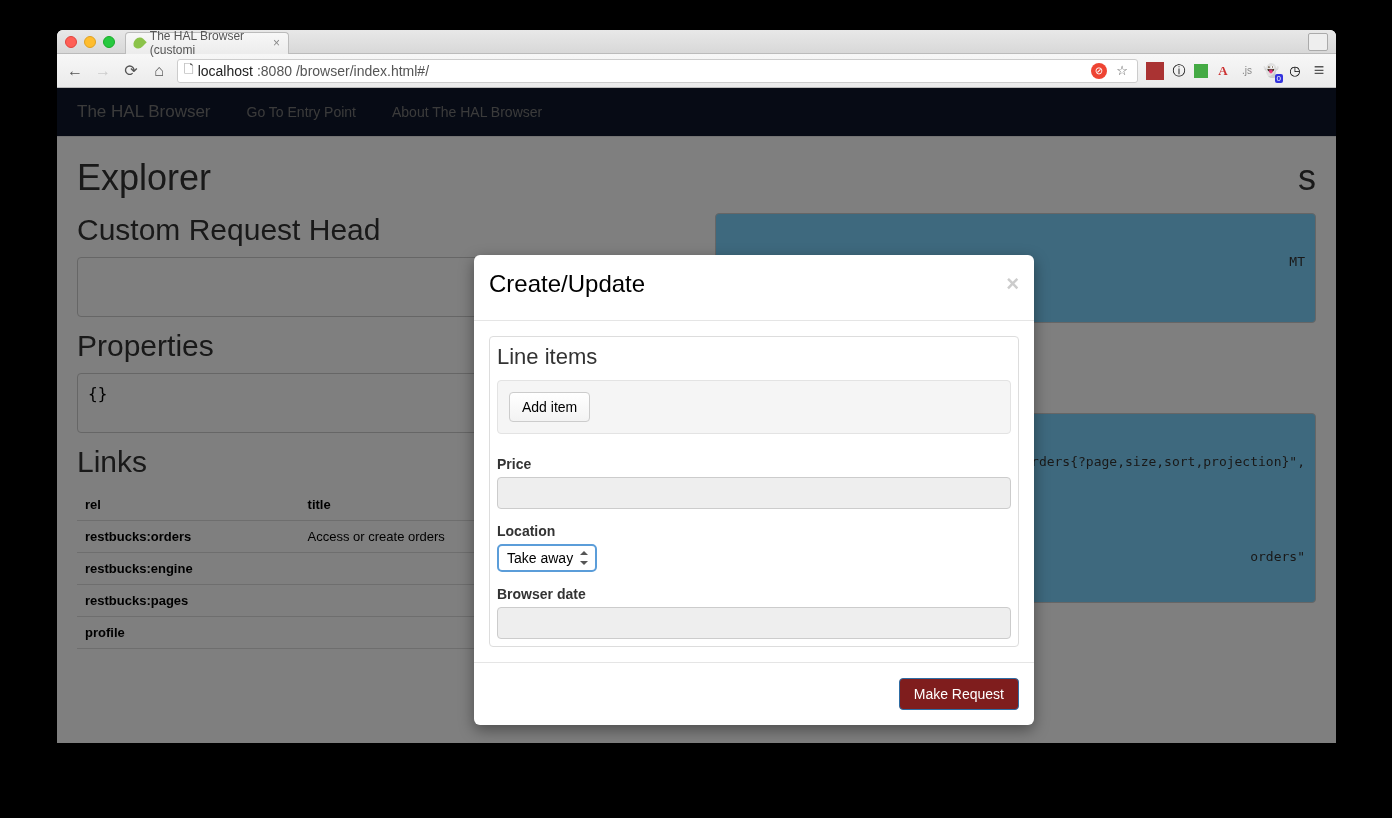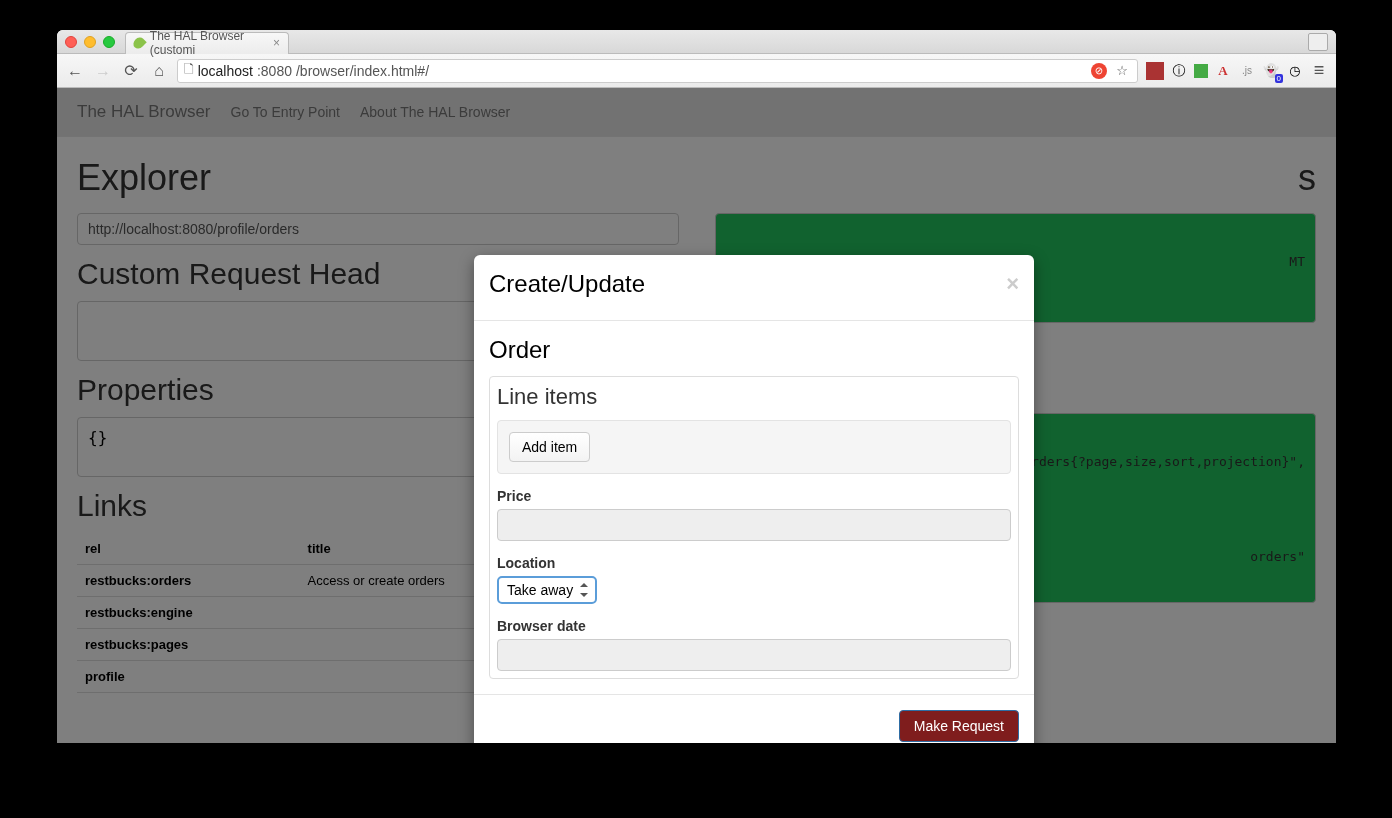--- a/index.html
+++ b/index.html
@@ -50,47 +50,47 @@
 }
 .nav-btn{width:20px;height:20px;display:flex;align-items:center;justify-content:center;color:#555;font-size:16px;}
 .nav-btn.dis{color:#ccc;}
 .url-bar{flex:1;height:24px;border:1px solid #ccc;border-radius:3px;background:#fff;display:flex;align-items:center;padding:0 6px;gap:4px;font-size:14px;color:#555;}
 .url-bar .host{color:#222;}
 .ext-row{display:flex;gap:6px;align-items:center;}
 .ext{width:18px;height:18px;display:flex;align-items:center;justify-content:center;font-size:13px;}
 .menu-ic{font-size:18px;color:#555;}
 .content{position:relative;height:655px;background:#222;overflow:hidden;}
 .page{background:#fff;width:100%;height:100%;}
-.navbar{background:#e5e5e5;border-bottom:1px solid #e7e7e7;height:49px;display:flex;align-items:center;padding:12px 20px;gap:20px;}
+.navbar{background:#0f172a;border-bottom:1px solid #e7e7e7;height:49px;display:flex;align-items:center;padding:12px 20px;gap:36px;}
 .navbar .brand{font-size:17px;color:#777;}
 .navbar .link{color:#777;font-size:14px;}
 .body-pad{padding:20px;display:flex;gap:36px;}
 .col{flex:1;}
 h1{font-size:36px;font-weight:500;color:#333;margin-bottom:14px;}
 h2{font-size:30px;font-weight:500;color:#333;margin:12px 0 10px;}
 h3{font-size:24px;font-weight:500;color:#333;margin:12px 0 10px;}
 .input{width:100%;border:1px solid #ccc;border-radius:4px;padding:7px 10px;font-size:14px;color:#555;}
 .box{border:1px solid #ccc;border-radius:4px;padding:10px;min-height:60px;}
 table{width:100%;border-collapse:collapse;font-size:13px;margin-top:6px;}
 th,td{text-align:left;padding:8px;border-bottom:1px solid #ddd;}
 th{font-weight:bold;}
 td.bold{font-weight:bold;}
-.pre{background:#22c55e;border:1px solid #ccc;border-radius:4px;padding:10px;font-family:Menlo,monospace;font-size:13px;color:#333;white-space:pre;overflow:hidden;}
+.pre{background:#7dd3fc;border:1px solid #ccc;border-radius:4px;padding:10px;font-family:Menlo,monospace;font-size:13px;color:#333;white-space:pre;overflow:hidden;}
 .act-btn{display:inline-block;width:26px;height:22px;border-radius:3px;color:#fff;text-align:center;line-height:22px;font-size:13px;}
 .ab-green{background:#5cb85c;}
 .ab-oran{background:#f0ad4e;}
 .overlay{position:absolute;inset:0;background:rgba(0,0,0,.5);}
 .modal{position:absolute;left:417px;top:167px;width:560px;background:#fff;border-radius:6px;box-shadow:0 5px 15px rgba(0,0,0,.4);}
 .modal-head{padding:15px 15px 22px;border-bottom:1px solid #e5e5e5;display:flex;align-items:center;}
 .modal-head h4{font-size:24px;font-weight:500;}
 .modal-head .close{margin-left:auto;color:#ccc;font-size:22px;font-weight:bold;line-height:1;cursor:pointer;}
 .modal-body{padding:15px;max-height:410px;overflow:hidden;}
 .panel{border:1px solid #ddd;border-radius:4px;padding:7px;}
 .panel h3{font-size:22px;margin-top:0;}
-.well{background:#f5f5f5;border:1px solid #e3e3e3;border-radius:4px;padding:11px;margin-bottom:14px;}
+.well{background:#f5f5f5;border:1px solid #e3e3e3;border-radius:4px;padding:11px;margin-bottom:22px;}
 .btn{display:inline-block;padding:6px 12px;border:1px solid #ccc;border-radius:4px;background:linear-gradient(#fff,#f3f3f3);font-size:14px;cursor:pointer;}
 .lbl{font-weight:bold;font-size:14px;color:#333;display:block;margin-bottom:5px;}
 .finput{width:100%;border:1px solid #ccc;background:#eee;border-radius:4px;height:32px;padding:0 8px;}
 .select{border:2px solid #5b9dd9;border-radius:5px;background:#fff;padding:4px 22px 4px 8px;font-size:14px;position:relative;display:inline-block;}
 .select::after{content:'';position:absolute;right:7px;top:5px;width:0;height:0;border-left:4px solid transparent;border-right:4px solid transparent;border-bottom:4px solid #555;}
 .select::before{content:'';position:absolute;right:7px;bottom:5px;width:0;height:0;border-left:4px solid transparent;border-right:4px solid transparent;border-top:4px solid #555;}
 .modal-foot{padding:15px;border-top:1px solid #e5e5e5;text-align:right;}
 .btn-primary{background:#7f1d1d;border:1px solid #2e6da4;color:#fff;padding:7px 14px;border-radius:4px;font-size:14px;cursor:pointer;}
 .leaf{width:12px;height:12px;background:#8bc34a;border-radius:50% 0 50% 50%;transform:rotate(45deg);display:inline-block;}
 .paper-ic{font-size:12px;}
@@ -141,21 +141,20 @@
   <div class="content">
     <div class="page">
       <div class="navbar">
         <span class="brand">The HAL Browser</span>
         <span class="link">Go To Entry Point</span>
         <span class="link">About The HAL Browser</span>
       </div>
       <div class="body-pad">
         <div class="col">
           <h1>Explorer</h1>
-          <input class="input" value="http://localhost:8080/profile/orders" style="">
           <h2>Custom Request Head</h2>
           <div class="box"></div>
           <h2>Properties</h2>
           <div class="box" style="font-family:Menlo,monospace;">{}</div>
           <h2>Links</h2>
           <table>
             <tbody>
                 <tr>
               <th>rel</th>
               <th>title</th>
@@ -209,21 +208,20 @@
       </div>
     </div>
 
     <div class="overlay"></div>
     <div class="modal">
       <div class="modal-head">
         <h4>Create/Update</h4>
         <span class="close">×</span>
       </div>
       <div class="modal-body">
-        <span style="font-size:24px;font-weight:500;display:block;margin-bottom:12px;">Order</span>
         <div class="panel">
           <h3>Line items</h3>
           <div class="well">
             <span class="btn">Add item</span>
           </div>
           <label class="lbl">Price</label>
           <input class="finput" style="">
           <div style="height:14px;"></div>
           <label class="lbl">Location</label>
           <div class="select"><span>Take away</span></div>

